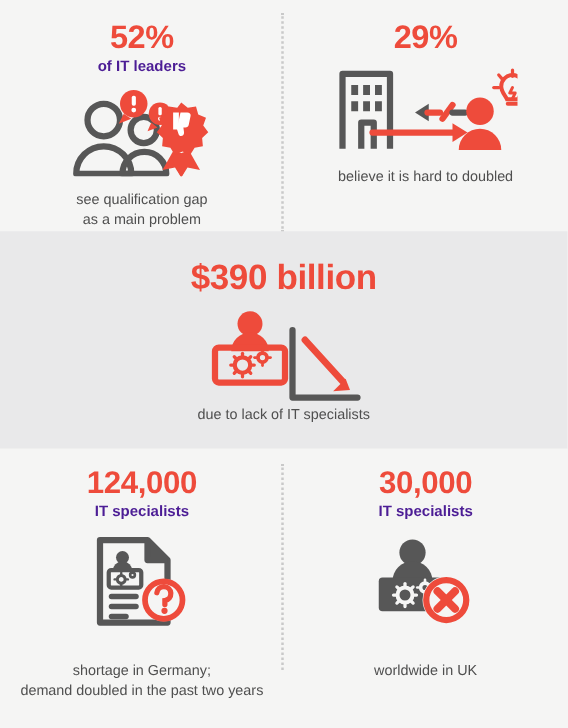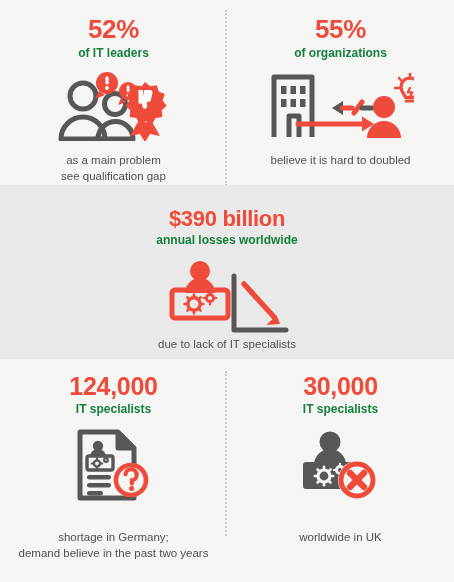--- a/index.html
+++ b/index.html
@@ -60,24 +60,24 @@
   
   .stat {
     color: #ee4b3b;
     font-weight: bold;
     letter-spacing: -0.3px;
     line-height: 1.05;
     text-align: center;
   }
   .stat-big   { font-size: 26px; }
   .stat-mid   { font-size: 25px; }
-  .stat-huge  { font-size: 22px; }
+  .stat-huge  { font-size: 28px; }
 
   .substat {
-    color: #15803d;
+    color: #4c1d95;
     font-weight: bold;
     font-size: 12px;
     text-align: center;
     line-height: 1.2;
     margin-top: 3px;
   }
 
   .caption {
     color: #4f4f4f;
     font-size: 11.5px;
@@ -143,28 +143,27 @@
               <path d="M6 16 l9 16 -10 -2 -5 8 -8 -16 z" fill="#ee4b3b"></path>
               <path d="M0 -22 l5.2 4.2 6.6 -1 1.8 6.4 6.2 2.5 -2.2 6.3 4 5.4 -4.9 4.5 0.6 6.7 -6.6 1.1 -3.5 5.7 -6.2 -2.6 -6.2 2.6 -3.5 -5.7 -6.6 -1.1 0.6 -6.7 -4.9 -4.5 4 -5.4 -2.2 -6.3 6.2 -2.5 1.8 -6.4 6.6 1 z" fill="#ee4b3b"></path>
 
               <path d="M-6.5 -14 h4.6 v13.5 h-4.6 z" fill="#ffffff"></path>
               <path d="M-0.6 -14 h5.4 c1.8 0 3 1.1 2.7 2.6 l-1.5 7.2 c-0.3 1.4 -1.3 2.2 -2.7 2.2 h-1.6 l0.5 3.6 c0.25 1.9 -0.9 3.2 -2.4 3.2 -0.9 0 -1.6 -0.5 -1.9 -1.4 l-1.2 -3.6 c-0.1 -0.3 -0.15 -0.6 -0.15 -0.95 z" fill="#ffffff"></path>
             </g>
           </svg>
         </div>
 
         <div class="caption gap-cap-top">
+          <div>see qualification gap</div>
           <div>as a main problem</div>
-          <div>see qualification gap</div>
         </div>
       </div>
 
       <div class="col p-top">
-        <div class="stat stat-big">55%</div>
-        <div class="substat">of organizations</div>
+        <div class="stat stat-big">29%</div>
 
         <div class="icon-wrap gap-icon-top">
           <svg width="146" height="70" viewBox="0 0 146 70" aria-hidden="true">
 
             <path d="M6 66 V6 h38 v60" fill="none" stroke="#575757" stroke-width="5" stroke-linejoin="round"></path>
             <rect x="13" y="15" width="5.5" height="8" fill="#575757"></rect>
             <rect x="22.5" y="15" width="5.5" height="8" fill="#575757"></rect>
             <rect x="32" y="15" width="5.5" height="8" fill="#575757"></rect>
             <rect x="13" y="28" width="5.5" height="8" fill="#575757"></rect>
             <rect x="22.5" y="28" width="5.5" height="8" fill="#575757"></rect>
@@ -200,21 +199,20 @@
         <div class="caption gap-cap-top">
           <div>believe it is hard to doubled</div>
         </div>
       </div>
     </div>
   </div>
 
   <div class="band band-middle">
     <div class="col p-mid">
       <div class="stat stat-huge">$390 billion</div>
-      <div class="substat">annual losses worldwide</div>
 
       <div class="icon-wrap gap-icon-mid">
         <svg width="126" height="76" viewBox="0 0 126 76" aria-hidden="true">
 
           <circle cx="36" cy="11" r="10" fill="#ee4b3b"></circle>
 
           <path d="M21 33 a15 15 0 0 1 30 0 z" fill="#ee4b3b"></path>
 
           <rect x="8" y="30" width="56" height="28" rx="3" fill="none" stroke="#ee4b3b" stroke-width="5"></rect>
 
@@ -292,21 +290,21 @@
 
             <circle cx="57" cy="51" r="17" fill="#f5f5f4"></circle>
             <circle cx="57" cy="51" r="15" fill="none" stroke="#ee4b3b" stroke-width="4.6"></circle>
             <path d="M51.5 45.2 a5.6 5.6 0 1 1 6.4 6.2 v3.2" fill="none" stroke="#ee4b3b" stroke-width="4.2" stroke-linecap="round"></path>
             <circle cx="57.6" cy="59.6" r="2.5" fill="#ee4b3b"></circle>
           </svg>
         </div>
 
         <div class="caption gap-cap-bot">
           <div>shortage in Germany;</div>
-          <div>demand believe in the past two years</div>
+          <div>demand doubled in the past two years</div>
         </div>
       </div>
 
       <div class="col p-bot">
         <div class="stat stat-mid">30,000</div>
         <div class="substat">IT specialists</div>
 
         <div class="icon-wrap gap-icon-bot">
           <svg width="84" height="72" viewBox="0 0 84 72" aria-hidden="true">
 

